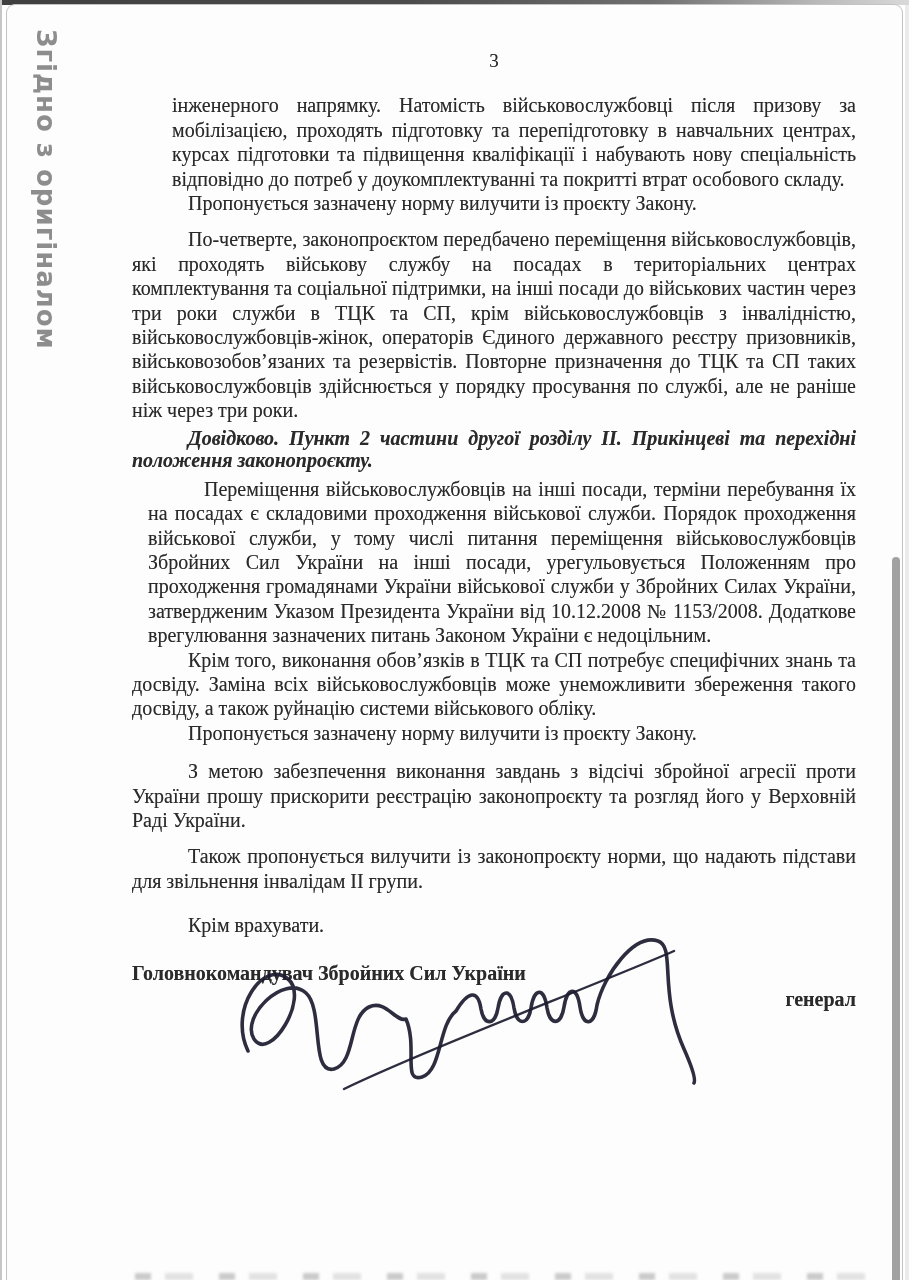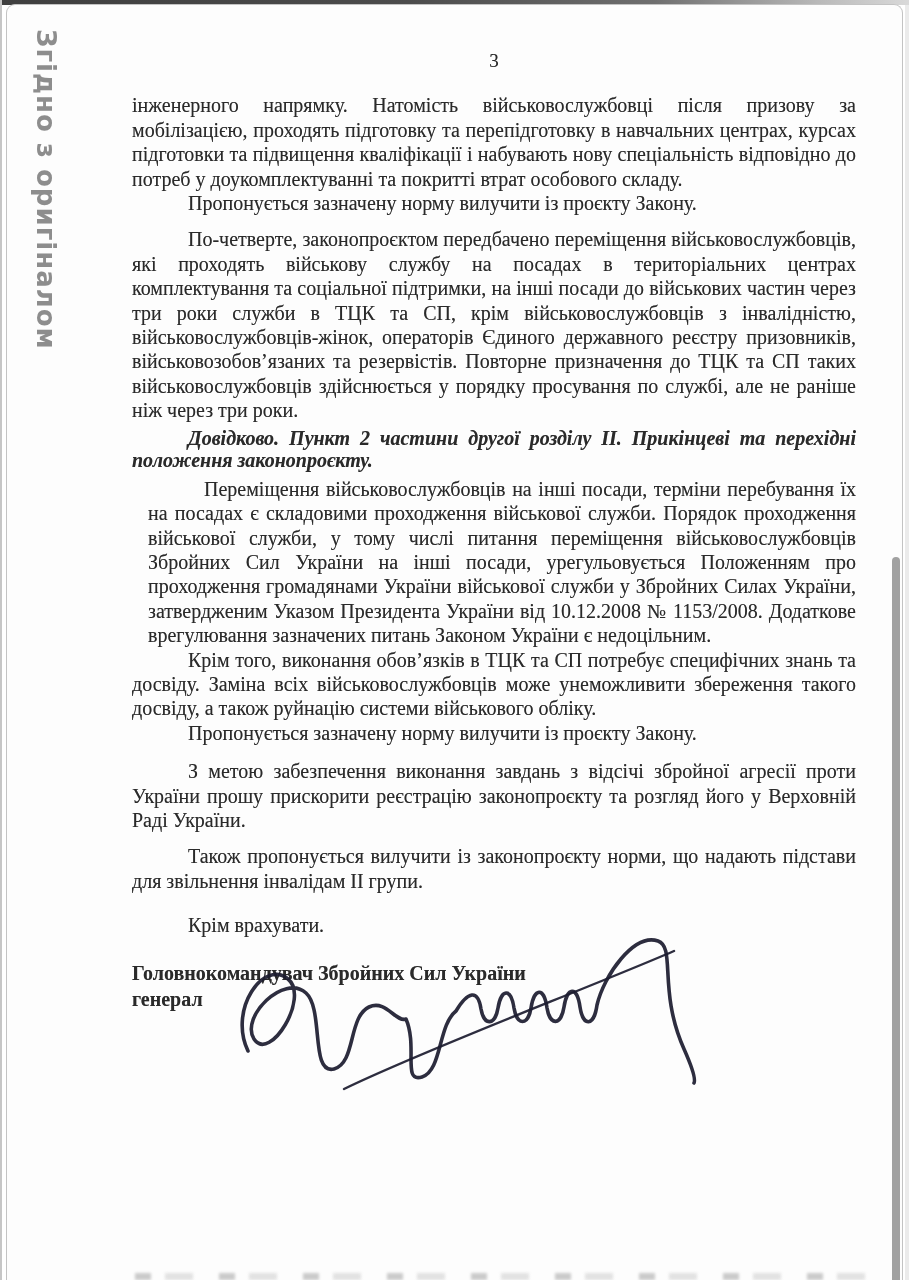--- a/index.html
+++ b/index.html
@@ -34,30 +34,30 @@
     position:absolute;left:125px;top:0;width:724px;
     color:#2a2a2a;font-size:20px;line-height:24.4px;
     text-shadow:0 0 0.5px rgba(45,45,45,.45);
   }
   .page-number{margin-top:44px;text-align:center;font-size:19px;}
   .p{margin:0;text-align:justify;text-indent:56px;}
   .p.noindent{text-indent:0;}
   .mt12{margin-top:12px;}
   .mt14{margin-top:14px;}
   .mt20{margin-top:20px;}
-  .p1{margin-top:20px;}
+  .p1{margin-top:20px;margin-left:40px;}
   .lead-bold{font-weight:400;}
   .note{
     margin:4px 0 0 0;text-align:justify;text-indent:56px;
     font-style:italic;font-weight:600;font-size:20px;line-height:22px;
   }
   .after-note{margin-top:6px;margin-left:16px;}
   
   .sig-block{position:relative;margin-top:22px;line-height:26px;font-weight:bold;}
-  .sig-row{display:flex;justify-content:space-between;}
+  .sig-row{display:flex;justify-content:flex-end;}
   .signature-svg{position:absolute;left:199px;top:926px;width:520px;height:170px;}
   .signature-svg path{fill:none;stroke:#1b1b2f;stroke-linecap:round;stroke-linejoin:round;opacity:.92;}
   
   .bottom-smudge{
     position:absolute;left:128px;right:34px;bottom:0;height:7px;
     filter:blur(1.8px);opacity:.55;
     background:repeating-linear-gradient(90deg,
       rgba(110,110,110,.65) 0 16px, rgba(110,110,110,0) 16px 30px,
       rgba(130,130,130,.40) 30px 58px, rgba(130,130,130,0) 58px 84px);
   }

